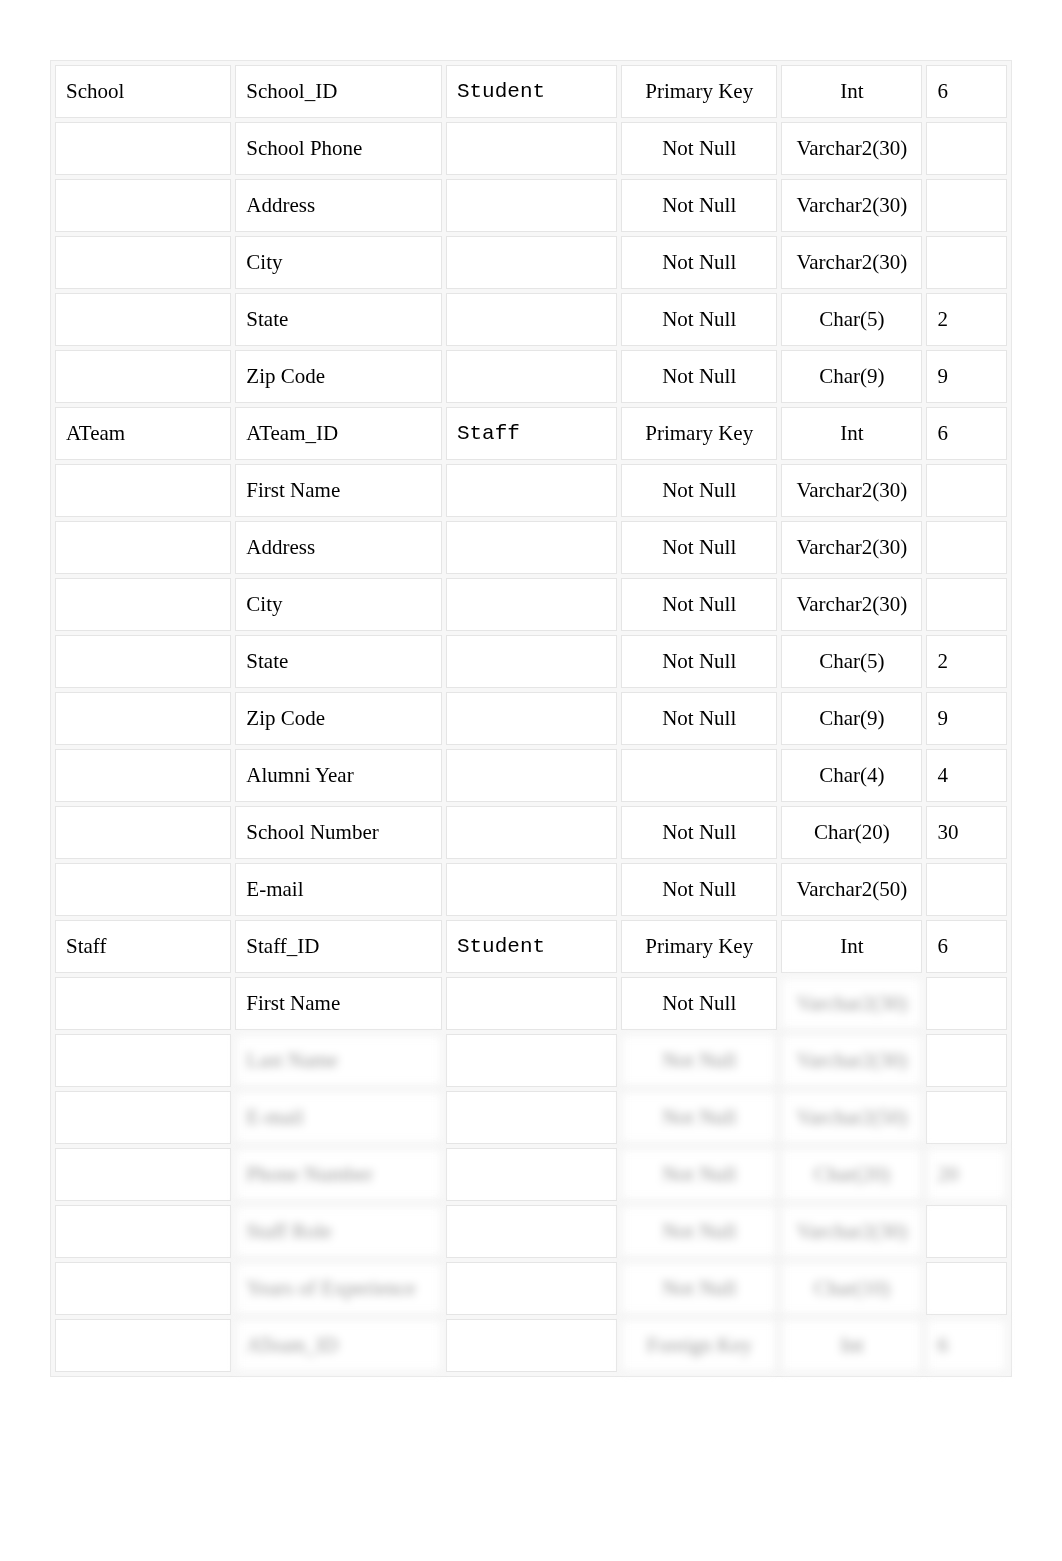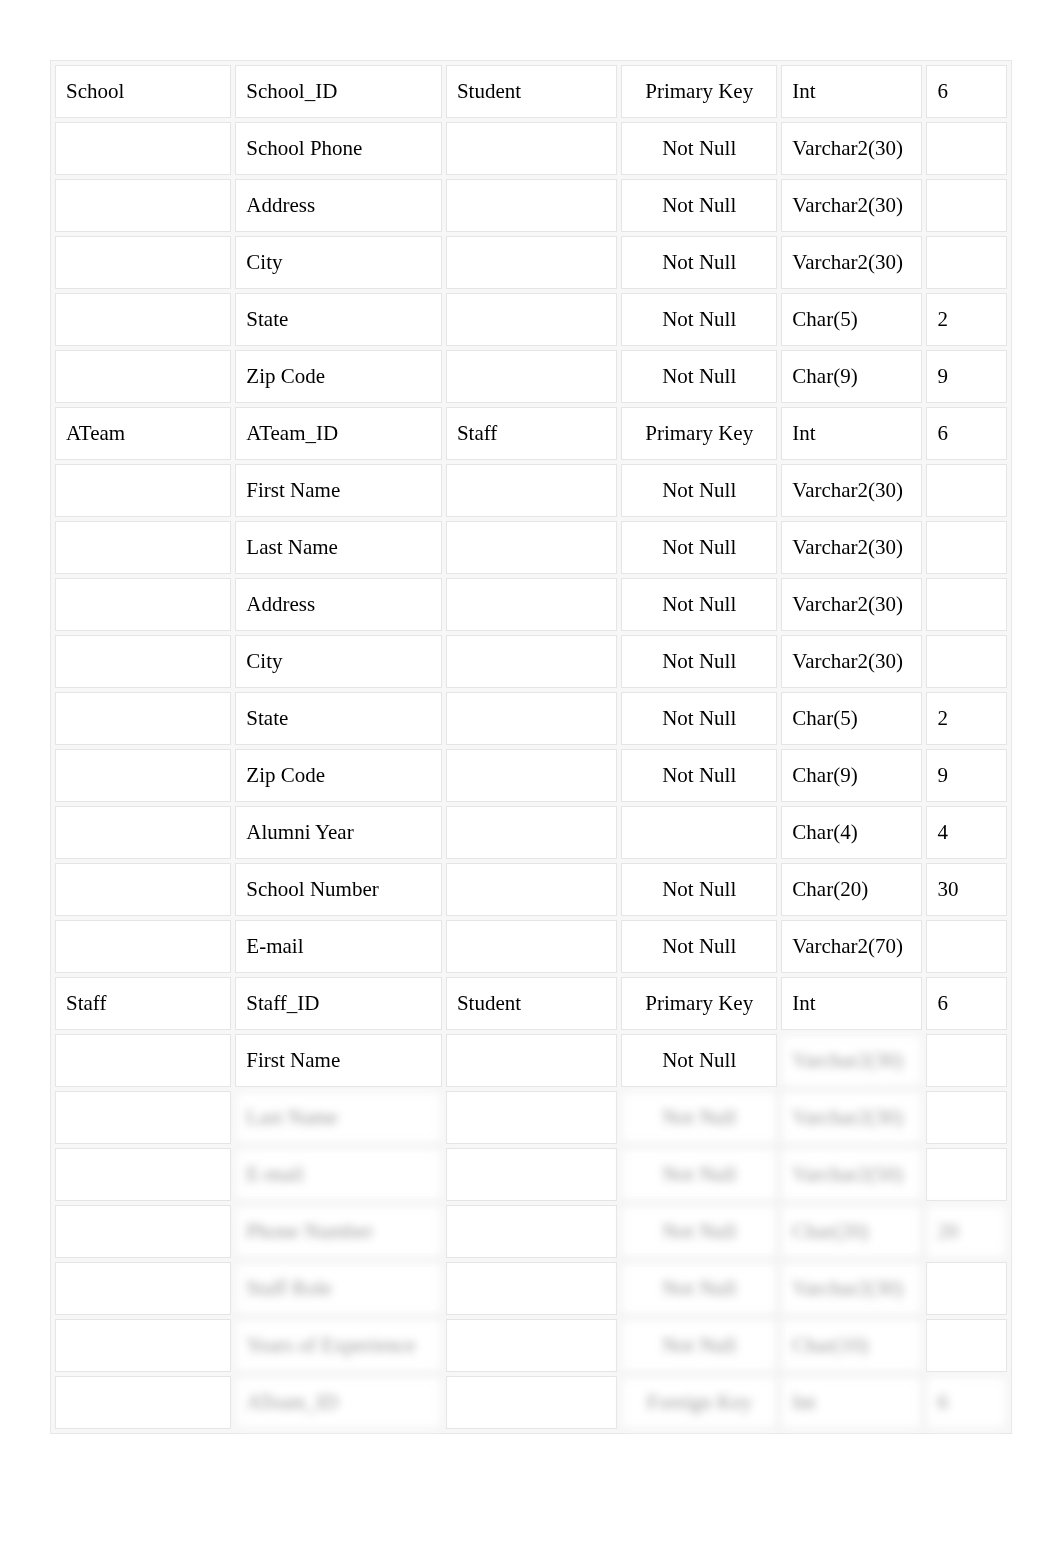--- a/index.html
+++ b/index.html
@@ -29,23 +29,23 @@
       background-color: #ffffff;
       border: 1px solid #e5e5e5;
       padding: 13px 10px;
       font-size: 21px;
       color: #000000;
       vertical-align: middle;
       height: 50px;
     }
     td.col-0 { width: 17.5%; }
     td.col-1 { width: 20.5%; margin-top: 20px; }
-    td.col-2 { width: 17%; }
+    td.col-2 { width: 17%; font-family: Liberation Mono, monospace; }
     td.col-3 { width: 15.5%; text-align: center; }
-    td.col-4 { width: 14%; }
+    td.col-4 { width: 14%; text-align: center; }
     td.col-5 { width: 8%; }
     .blurred {
       filter: blur(4px);
       color: #999999;
     }
   </style>
 </head>
 <body>
 
 <div class="table-container">
@@ -110,28 +110,20 @@
         <tr>
           <td class="col-0"></td>
           <td class="col-1">First Name</td>
           <td class="col-2"></td>
           <td class="col-3">Not Null</td>
           <td class="col-4">Varchar2(30)</td>
           <td class="col-5"></td>
         </tr>
         <tr>
           <td class="col-0"></td>
-          <td class="col-1">Last Name</td>
-          <td class="col-2"></td>
-          <td class="col-3">Not Null</td>
-          <td class="col-4">Varchar2(30)</td>
-          <td class="col-5"></td>
-        </tr>
-        <tr>
-          <td class="col-0"></td>
           <td class="col-1">Address</td>
           <td class="col-2"></td>
           <td class="col-3">Not Null</td>
           <td class="col-4">Varchar2(30)</td>
           <td class="col-5"></td>
         </tr>
         <tr>
           <td class="col-0"></td>
           <td class="col-1">City</td>
           <td class="col-2"></td>
@@ -169,21 +161,21 @@
           <td class="col-2"></td>
           <td class="col-3">Not Null</td>
           <td class="col-4">Char(20)</td>
           <td class="col-5">30</td>
         </tr>
         <tr>
           <td class="col-0"></td>
           <td class="col-1">E-mail</td>
           <td class="col-2"></td>
           <td class="col-3">Not Null</td>
-          <td class="col-4">Varchar2(70)</td>
+          <td class="col-4">Varchar2(50)</td>
           <td class="col-5"></td>
         </tr>
         <tr>
           <td class="col-0">Staff</td>
           <td class="col-1">Staff_ID</td>
           <td class="col-2">Student</td>
           <td class="col-3">Primary Key</td>
           <td class="col-4">Int</td>
           <td class="col-5">6</td>
         </tr>

